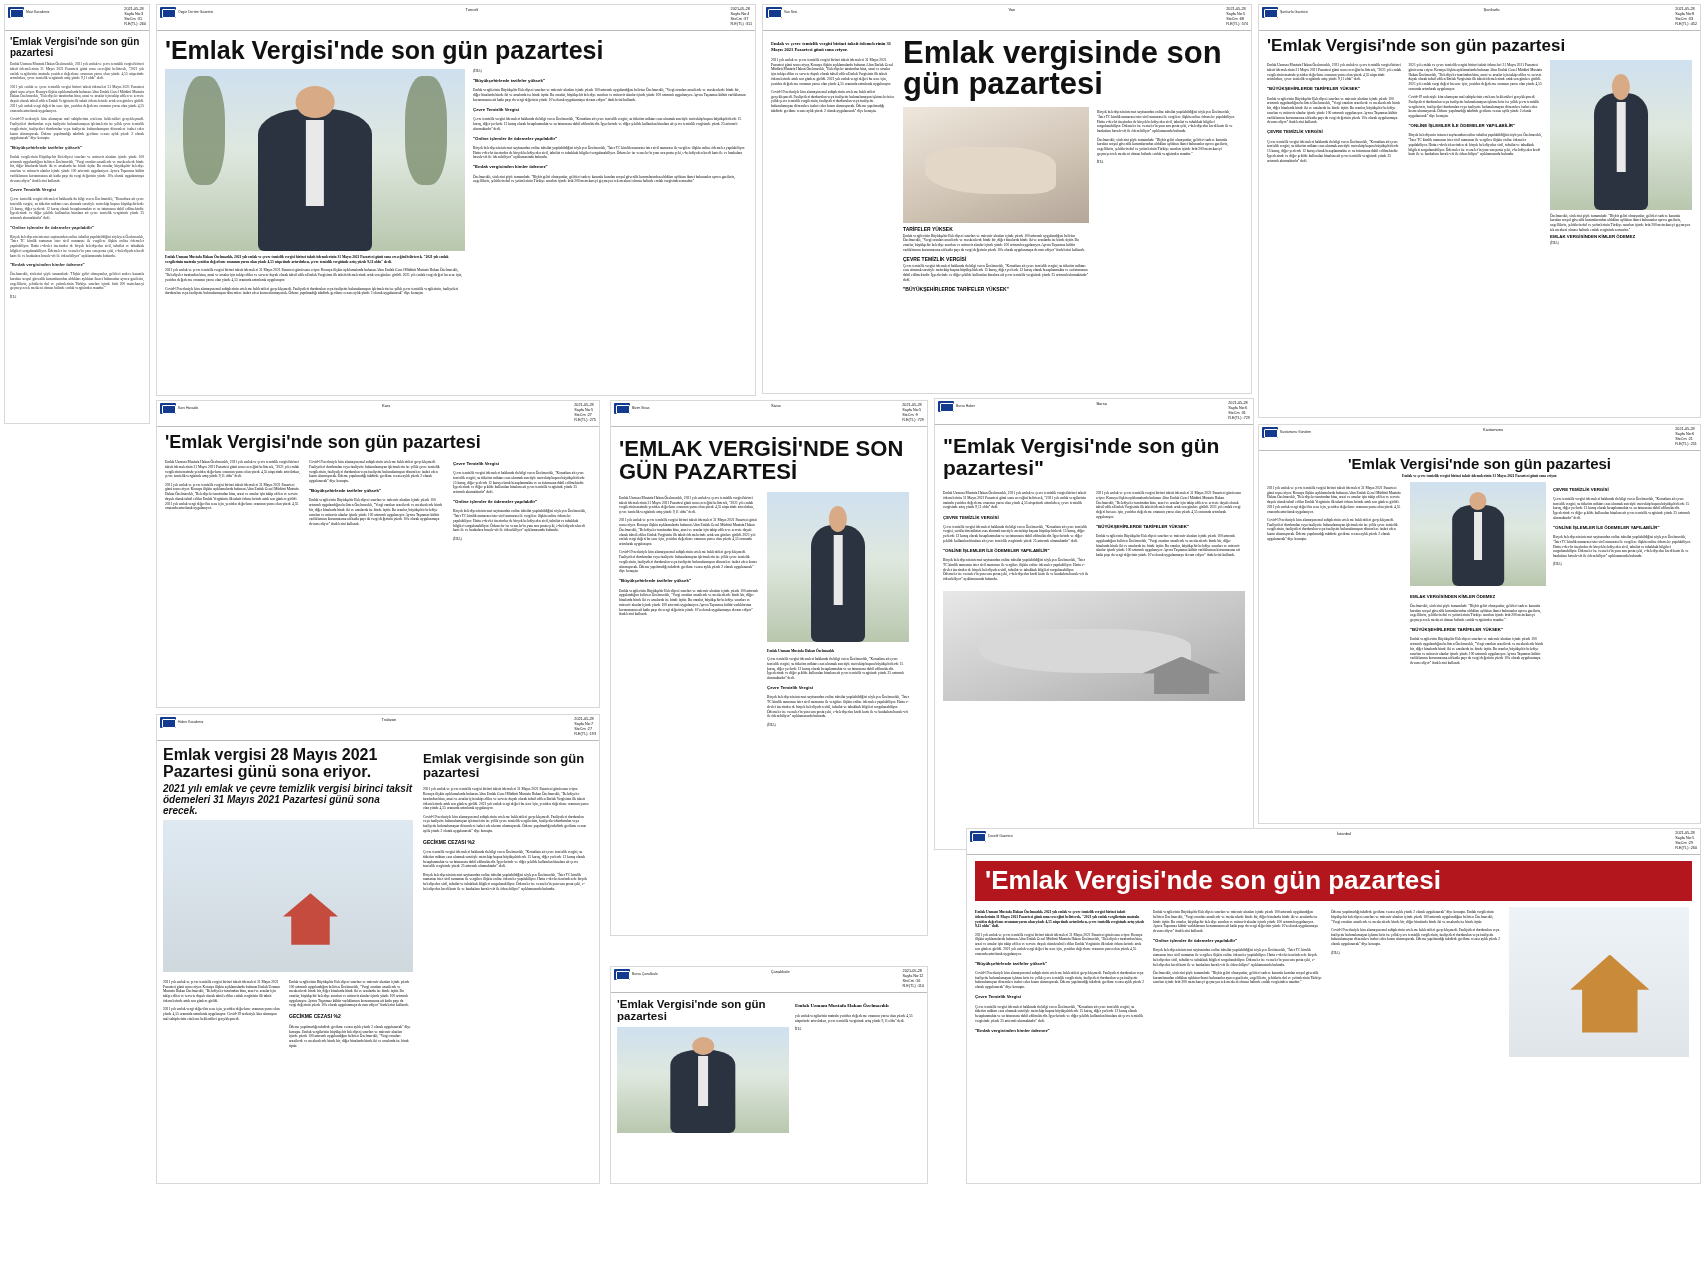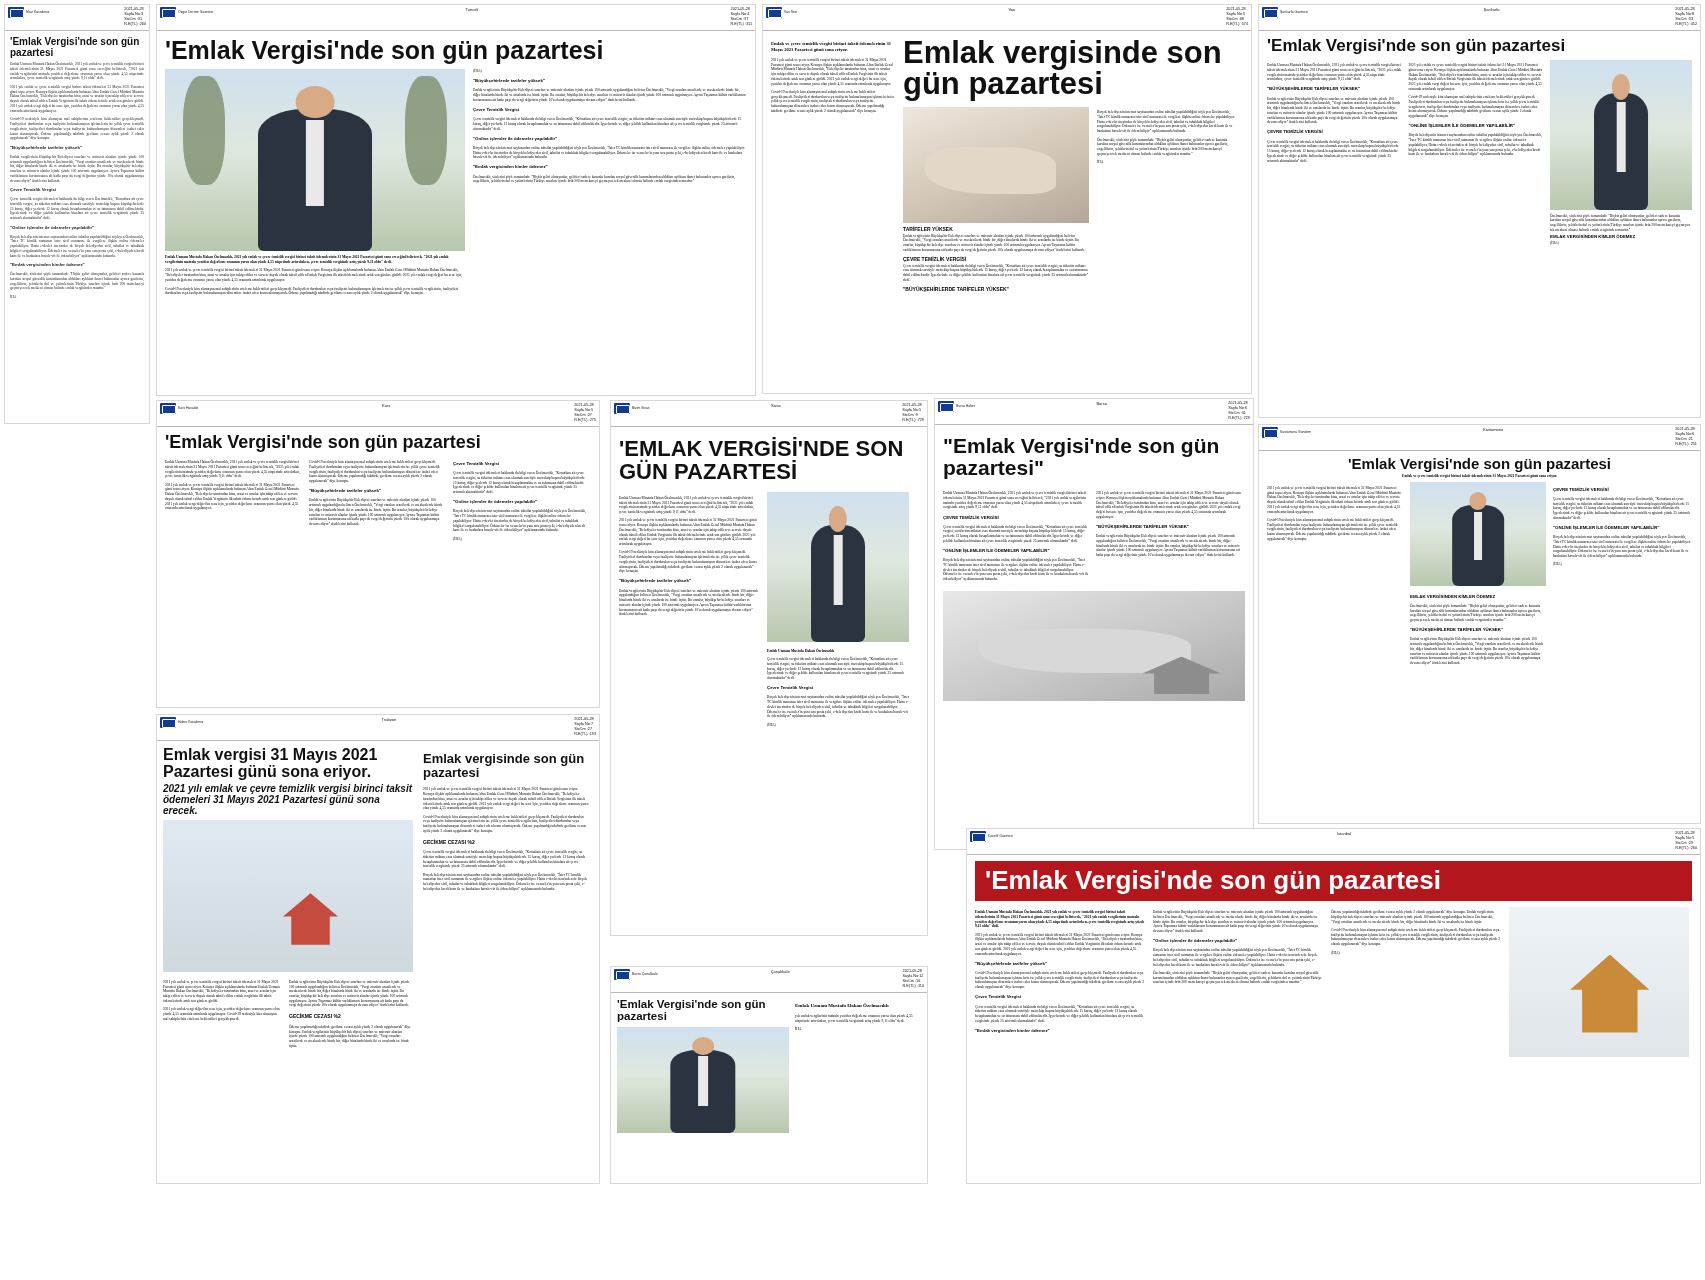--- a/index.html
+++ b/index.html
@@ -346,21 +346,21 @@
     <div class="ctr">Trabzon</div>
     <div class="rt">
       <div>2021-05-28</div>
       <div>Sayfa No:7</div>
       <div>StxCm :27</div>
       <div>R.E(TL) :193</div>
     </div>
   </div>
   <div style="display:flex;gap:6px;padding:5px 6px 6px 6px;">
     <div style="width:250px;">
-      <div class="title" style="font-size:16px;line-height:1.08;">Emlak vergisi 31 Mayıs 2021 Pazartesi günü sona eriyor.</div>
+      <div class="title" style="font-size:16px;line-height:1.08;">Emlak vergisi 28 Mayıs 2021 Pazartesi günü sona eriyor.</div>
       <div class="title" style="font-size:10px;line-height:1.1;font-style:italic;padding-top:3px;">2021 yılı emlak ve çevre temizlik vergisi birinci taksit ödemeleri 31 Mayıs 2021 Pazartesi günü sona erecek.</div>
       <div class="photo" style="width:250px;height:152px;margin-top:4px;">
         <div style="position:absolute;inset:0;background:linear-gradient(#dfe9f2,#cfd8dd);"></div>
         <div class="housemini" style="right:30%;bottom:18%;width:22%;height:34%;"></div>
       </div>
       <div style="display:flex;gap:6px;margin-top:4px;" class="txt">
         <div style="width:120px;">
           <p>2021 yılı emlak ve çevre temizlik vergisi birinci taksit ödemeleri 31 Mayıs 2021 Pazartesi günü sona eriyor. Konuya ilişkin açıklamalarda bulunan Emlak Uzmanı Mustafa Hakan Özelmacıklı, "Belediyeler tarafından bina, arazi ve arsalar için takip edilen ve servete dayalı olarak tahsil edilen emlak vergisinin ilk taksit ödemelerinde artık son günlere girildi.</p>
           <p>2021 yılı emlak vergi değeri bu sene için, yeniden değerleme oranının yarısı olan yüzde 4,55 oranında artırılarak uygulanıyor. Covid-19 nedeniyle kira alamayan mal sahiplerinin erteleme beklentileri gerçekleşmedi.</p>
         </div>

